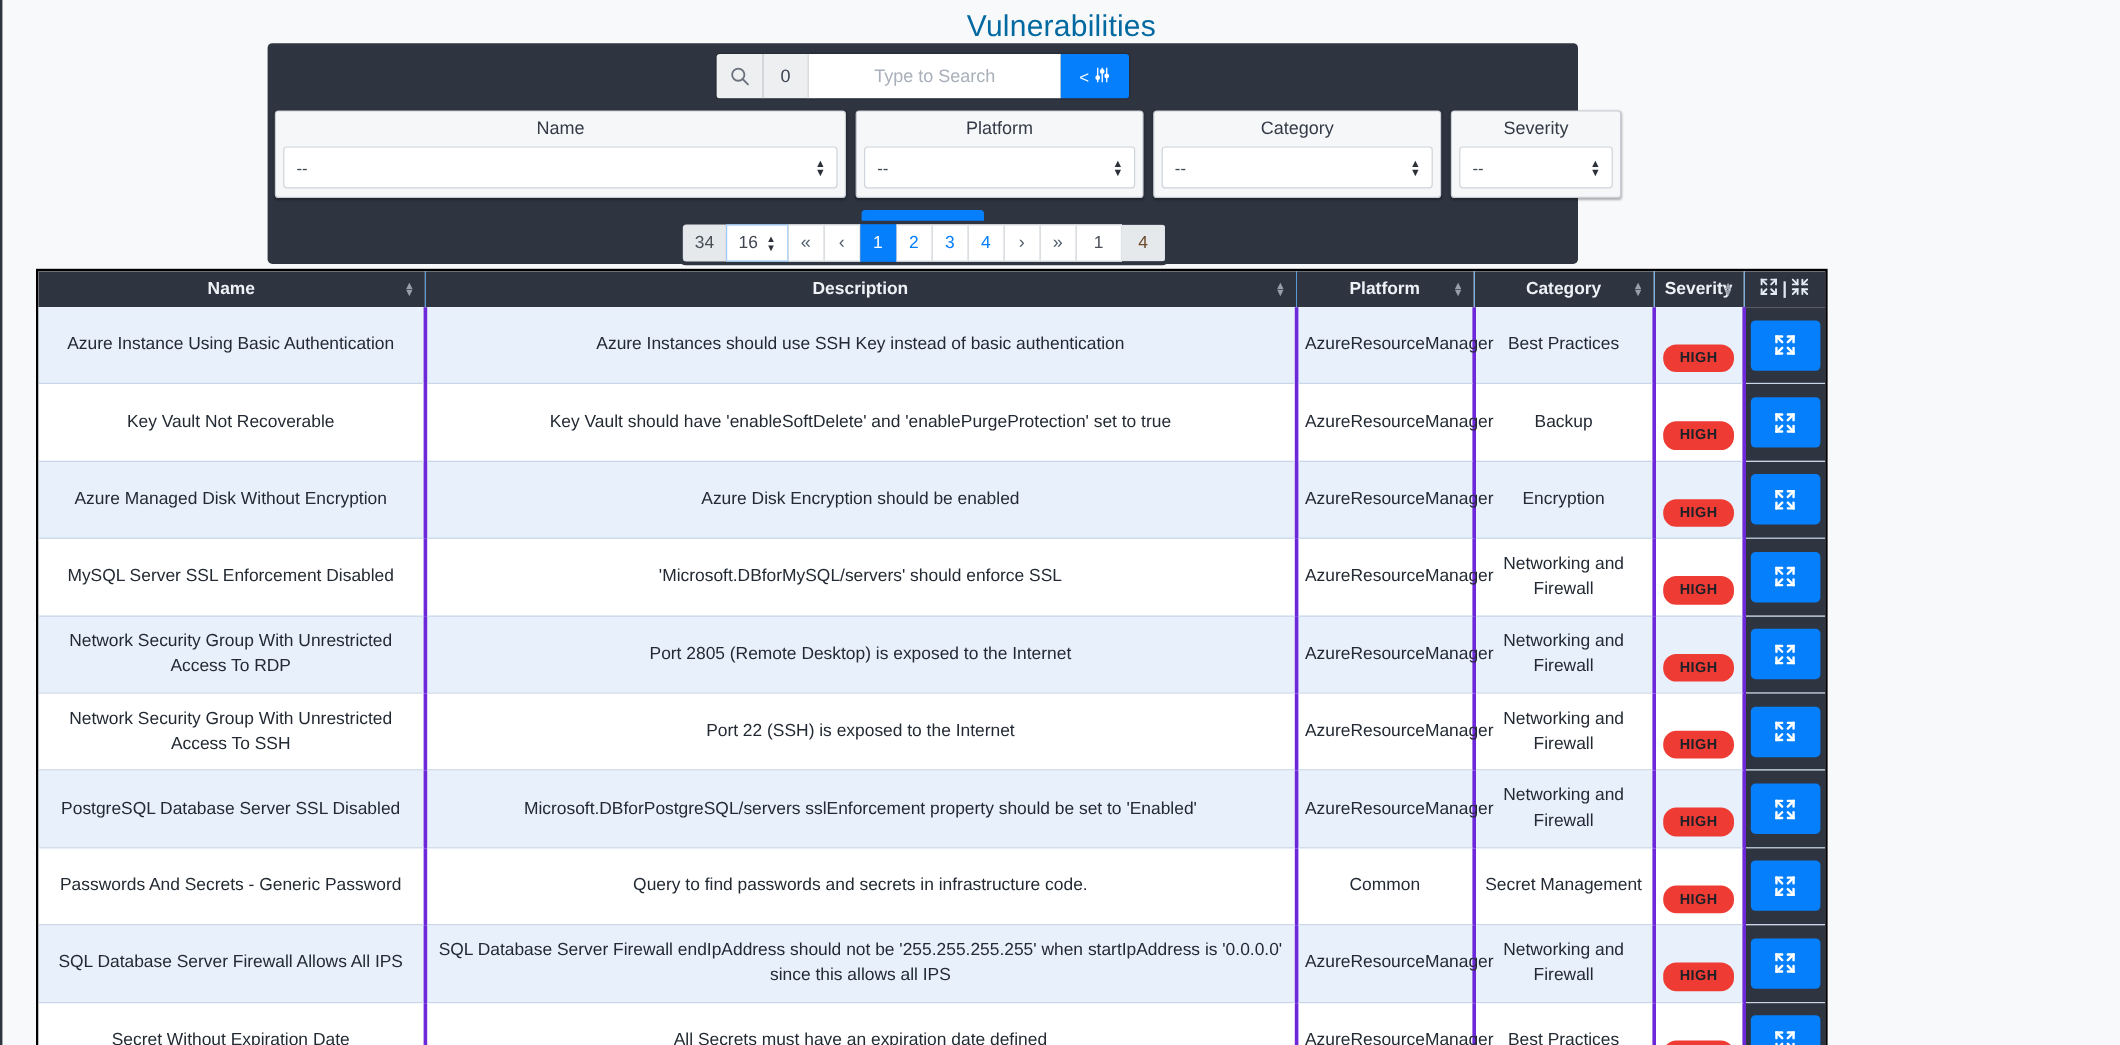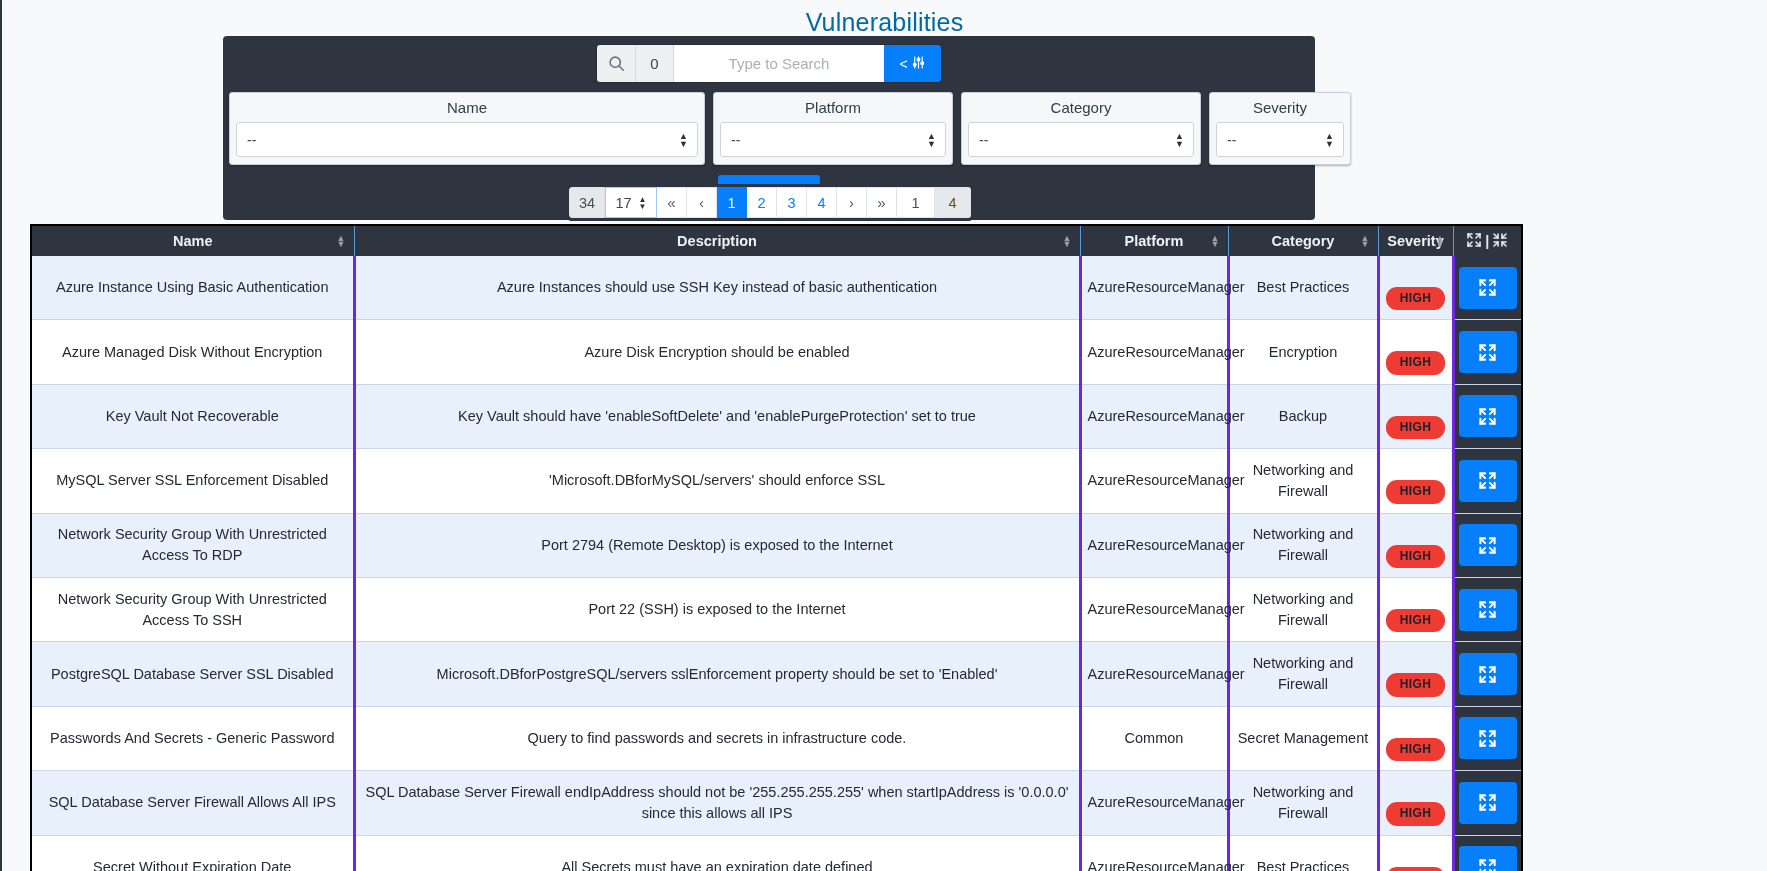--- a/index.html
+++ b/index.html
@@ -346,21 +346,21 @@
     </div>
 
     <div class="export-row">
       <button class="export-btn">EXPORT</button>
     </div>
   </div>
 
   <div class="pagination-wrap">
     <div class="pg total first">34</div>
     <div class="pg perpage">
-      <span>17</span>
+      <span>16</span>
       <span class="mini-caret">
           <span>▲</span>
           <span>▼</span>
         </span>
     </div>
     <div class="pg nav">«</div>
     <div class="pg nav">‹</div>
     <div class="pg active">1</div>
     <div class="pg">2</div>
     <div class="pg">3</div>
@@ -457,67 +457,67 @@
             <td class="act">
               <button class="expand-btn">
                 <svg width="19" height="19" viewBox="0 0 16 16" stroke="#ffffff" stroke-width="1.7" fill="none" stroke-linecap="round">
                   <path d="M6 2H2v4M10 2h4v4M6 14H2v-4M10 14h4v-4"></path>
                   <path d="M2 2l4 4M14 2l-4 4M2 14l4-4M14 14l-4-4"></path>
                 </svg>
               </button>
             </td>
           </tr>
           <tr>
+            <td>Key Vault Not Recoverable</td>
+            <td>Key Vault should have 'enableSoftDelete' and 'enablePurgeProtection' set to true</td>
+            <td>AzureResourceManager</td>
+            <td>Backup</td>
+            <td><span class="badge-high">HIGH</span></td>
+            <td class="act">
+              <button class="expand-btn">
+                <svg width="19" height="19" viewBox="0 0 16 16" stroke="#ffffff" stroke-width="1.7" fill="none" stroke-linecap="round">
+                  <path d="M6 2H2v4M10 2h4v4M6 14H2v-4M10 14h4v-4"></path>
+                  <path d="M2 2l4 4M14 2l-4 4M2 14l4-4M14 14l-4-4"></path>
+                </svg>
+              </button>
+            </td>
+          </tr>
+          <tr>
             <td>Azure Managed Disk Without Encryption</td>
             <td>Azure Disk Encryption should be enabled</td>
             <td>AzureResourceManager</td>
             <td>Encryption</td>
             <td><span class="badge-high">HIGH</span></td>
             <td class="act">
               <button class="expand-btn">
                 <svg width="19" height="19" viewBox="0 0 16 16" stroke="#ffffff" stroke-width="1.7" fill="none" stroke-linecap="round">
                   <path d="M6 2H2v4M10 2h4v4M6 14H2v-4M10 14h4v-4"></path>
                   <path d="M2 2l4 4M14 2l-4 4M2 14l4-4M14 14l-4-4"></path>
                 </svg>
               </button>
             </td>
           </tr>
           <tr>
-            <td>Key Vault Not Recoverable</td>
-            <td>Key Vault should have 'enableSoftDelete' and 'enablePurgeProtection' set to true</td>
-            <td>AzureResourceManager</td>
-            <td>Backup</td>
-            <td><span class="badge-high">HIGH</span></td>
-            <td class="act">
-              <button class="expand-btn">
-                <svg width="19" height="19" viewBox="0 0 16 16" stroke="#ffffff" stroke-width="1.7" fill="none" stroke-linecap="round">
-                  <path d="M6 2H2v4M10 2h4v4M6 14H2v-4M10 14h4v-4"></path>
-                  <path d="M2 2l4 4M14 2l-4 4M2 14l4-4M14 14l-4-4"></path>
-                </svg>
-              </button>
-            </td>
-          </tr>
-          <tr>
             <td>MySQL Server SSL Enforcement Disabled</td>
             <td>'Microsoft.DBforMySQL/servers' should enforce SSL</td>
             <td>AzureResourceManager</td>
             <td>Networking and Firewall</td>
             <td><span class="badge-high">HIGH</span></td>
             <td class="act">
               <button class="expand-btn">
                 <svg width="19" height="19" viewBox="0 0 16 16" stroke="#ffffff" stroke-width="1.7" fill="none" stroke-linecap="round">
                   <path d="M6 2H2v4M10 2h4v4M6 14H2v-4M10 14h4v-4"></path>
                   <path d="M2 2l4 4M14 2l-4 4M2 14l4-4M14 14l-4-4"></path>
                 </svg>
               </button>
             </td>
           </tr>
           <tr>
             <td>Network Security Group With Unrestricted Access To RDP</td>
-            <td>Port 2794 (Remote Desktop) is exposed to the Internet</td>
+            <td>Port 2805 (Remote Desktop) is exposed to the Internet</td>
             <td>AzureResourceManager</td>
             <td>Networking and Firewall</td>
             <td><span class="badge-high">HIGH</span></td>
             <td class="act">
               <button class="expand-btn">
                 <svg width="19" height="19" viewBox="0 0 16 16" stroke="#ffffff" stroke-width="1.7" fill="none" stroke-linecap="round">
                   <path d="M6 2H2v4M10 2h4v4M6 14H2v-4M10 14h4v-4"></path>
                   <path d="M2 2l4 4M14 2l-4 4M2 14l4-4M14 14l-4-4"></path>
                 </svg>
               </button>

